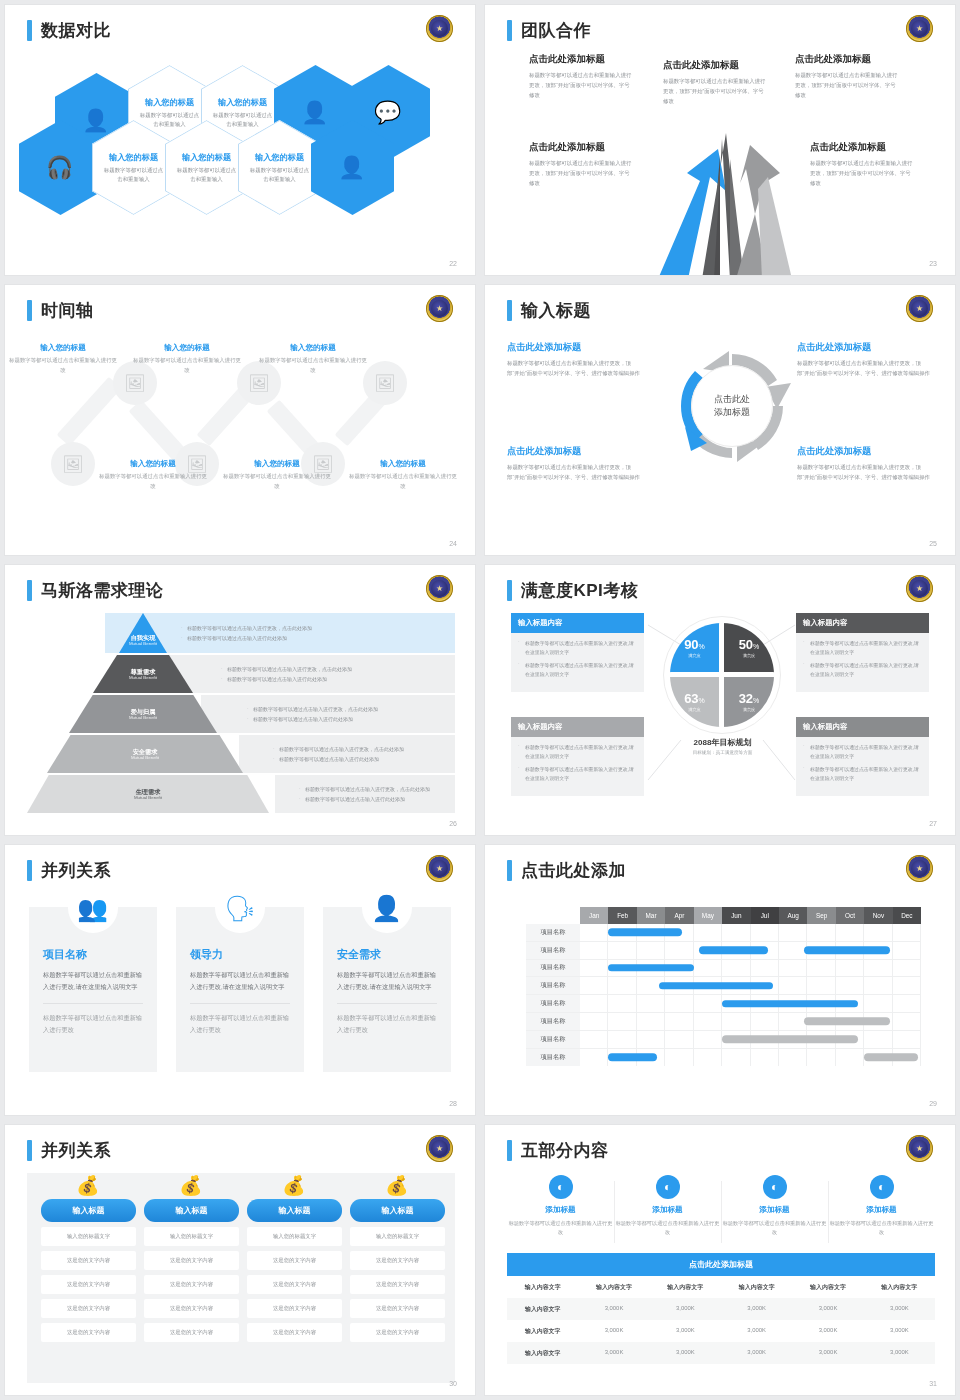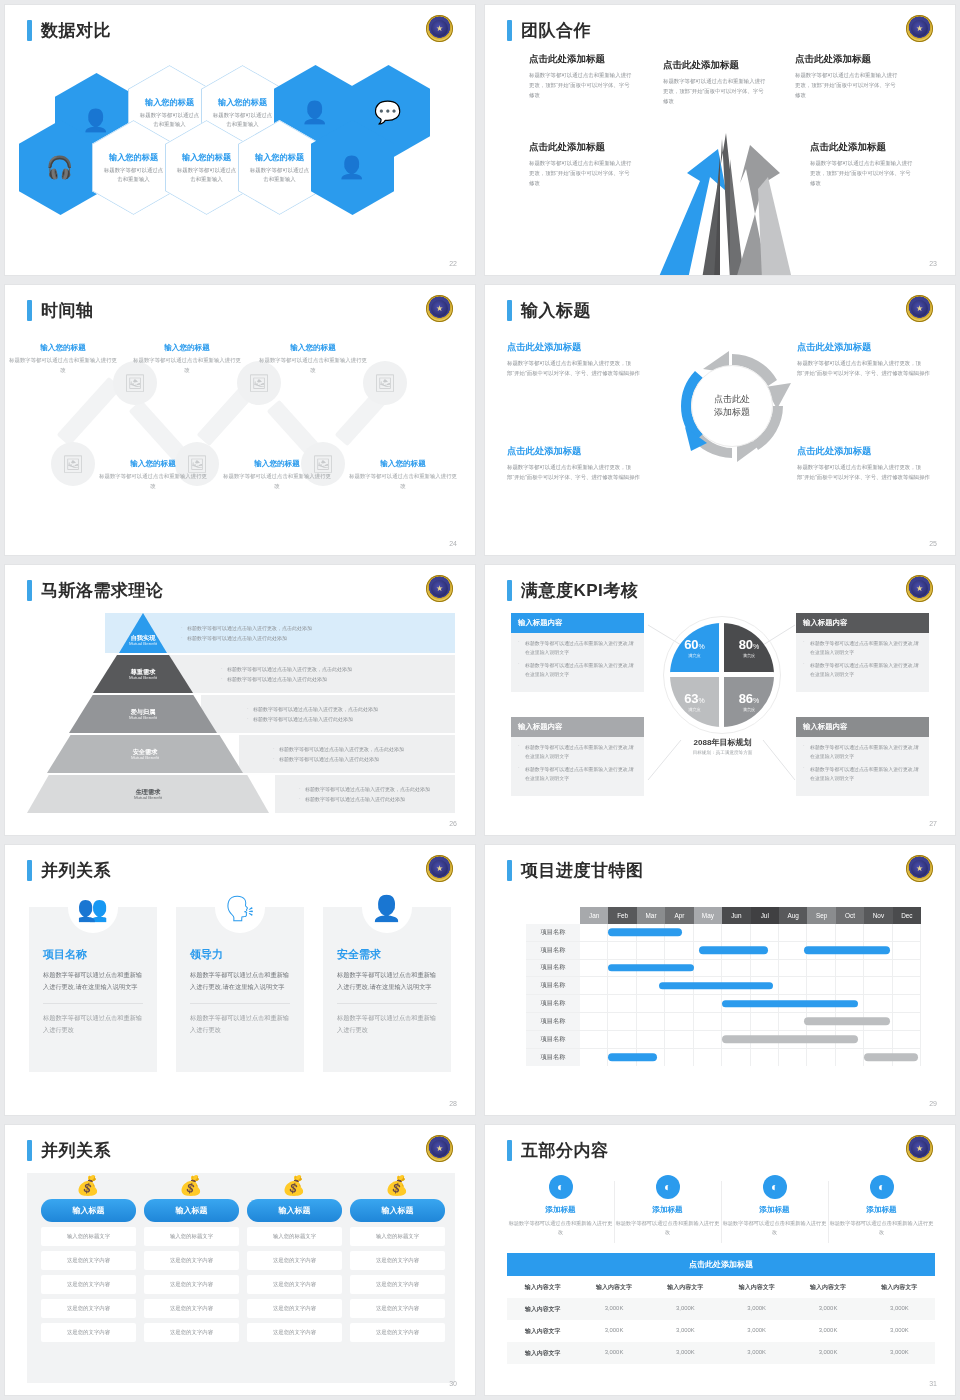--- a/index.html
+++ b/index.html
@@ -482,33 +482,33 @@
       <div class="kch" style="background:#8a8c8e;">输入标题内容</div>
       <div class="kcb">
         <div class="kli">标题数字等都可以通过点击和重新输入进行更改,请在这里输入说明文字</div>
         <div class="kli">标题数字等都可以通过点击和重新输入进行更改,请在这里输入说明文字</div>
       </div>
     </div>
 
     <div class="donut">
       <div style="position:absolute;inset:0;border-radius:50%;overflow:hidden;">
         <div class="quad" style="left:0;top:0;background:#2b9bed;border-right:1px solid #fff;border-bottom:1px solid #fff;">
-          <div class="qv"><span>60</span><small>%</small></div>
+          <div class="qv"><span>90</span><small>%</small></div>
           <div class="ql">满意度</div>
         </div>
         <div class="quad" style="left:54px;top:0;background:#4a4b4d;border-bottom:1px solid #fff;">
-          <div class="qv"><span>80</span><small>%</small></div>
+          <div class="qv"><span>50</span><small>%</small></div>
           <div class="ql">满意度</div>
         </div>
         <div class="quad" style="left:0;top:54px;background:#bcbec0;border-right:1px solid #fff;">
           <div class="qv"><span>63</span><small>%</small></div>
           <div class="ql">满意度</div>
         </div>
         <div class="quad" style="left:54px;top:54px;background:#939598;">
-          <div class="qv"><span>86</span><small>%</small></div>
+          <div class="qv"><span>32</span><small>%</small></div>
           <div class="ql">满意度</div>
         </div>
       </div>
       <div style="position:absolute;left:-7px;top:-7px;width:118px;height:118px;border-radius:50%;border:1px solid #ececec;"></div>
     </div>
 
     <div class="kfoot">
       <div class="kf1">2088年目标规划</div>
       <div class="kf2">目标规划：员工满意度等方面</div>
     </div>
@@ -544,21 +544,21 @@
       <div class="pcd">标题数字等都可以通过点击和重新输入进行更改,请在这里输入说明文字</div>
       <div class="pcdiv"></div>
       <div class="pcd2">标题数字等都可以通过点击和重新输入进行更改</div>
     </div>
     <div class="pg">28</div>
   </div>
 
   <div class="slide">
     <div class="s-title">
       <div class="tbar"></div>
-      <div class="ttext">项目进度甘特图</div>
+      <div class="ttext">点击此处添加</div>
     </div>
     <div class="badge">
         <div class="inner">★</div>
       </div>
 
     <div class="gantt">
       <div class="gh">
         <div class="ghlabel"></div>
         <div class="ghc" style="background:#a7a9ac;">Jan</div>
         <div class="ghc" style="background:#58595b;">Feb</div>

